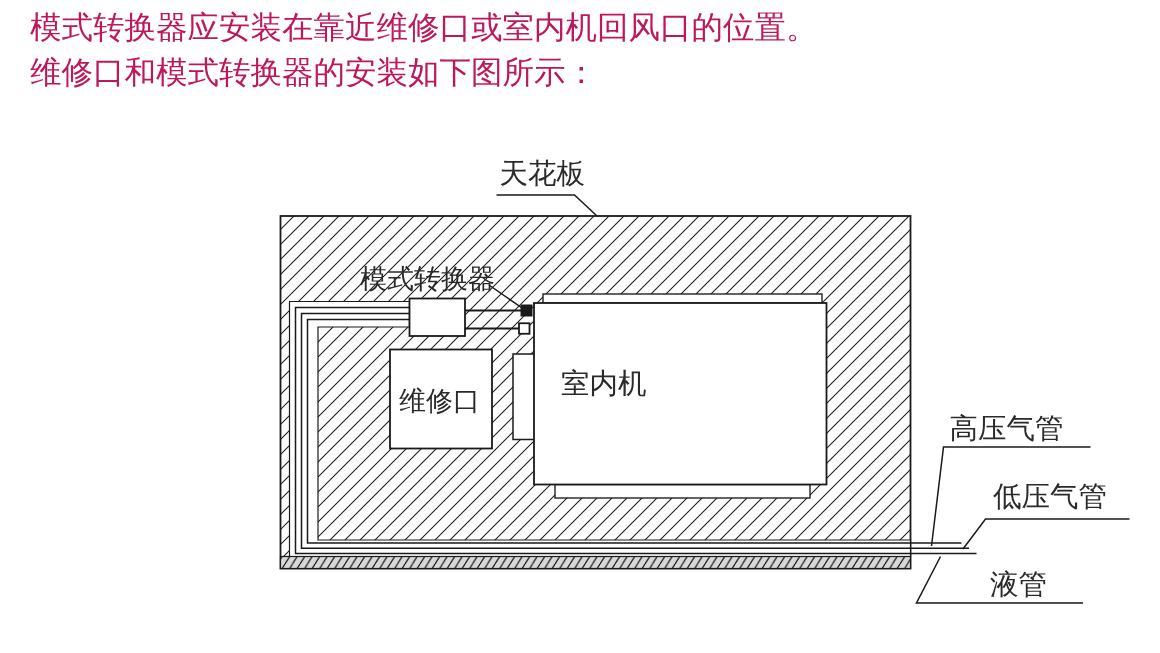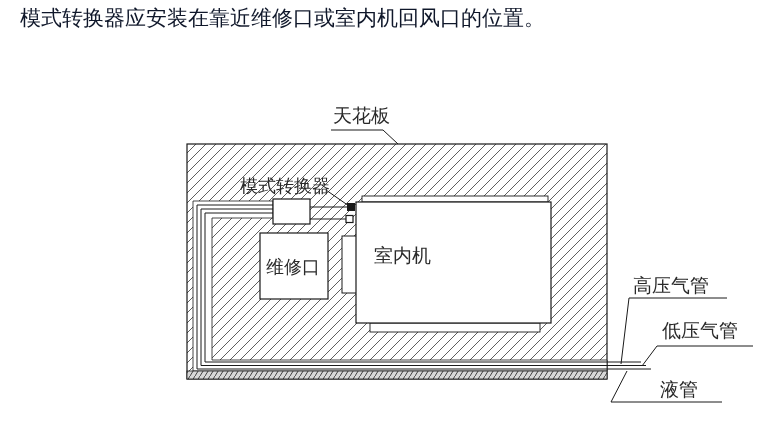--- a/index.html
+++ b/index.html
@@ -7,21 +7,21 @@
     position:relative;
     width:773px;height:435px;
     background:#ffffff;
     overflow:hidden;
     font-family:"Liberation Serif","DejaVu Serif",serif;
   }
   .textblock{
     position:absolute;
     left:20px;top:3px;
     width:750px;
-    color:#0f172a;
+    color:#be185d;
   }
   .textblock p{
     margin:0;
     font-size:21px;
     line-height:30px;
     white-space:nowrap;
     letter-spacing:0;
   }
   .diagram{
     position:absolute;
@@ -34,20 +34,21 @@
   }
   .diagram .small-label{font-size:18px;}
 </style>
 </head>
 <body>
 
 <div class="page">
 
   <div class="textblock">
     <p>模式转换器应安装在靠近维修口或室内机回风口的位置。</p>
+    <p>维修口和模式转换器的安装如下图所示：</p>
   </div>
 
   <svg class="diagram" width="773" height="435" viewBox="0 0 773 435">
     <defs>
       <pattern id="hatch" width="10" height="10" patternUnits="userSpaceOnUse">
         <path d="M-1,1 l2,-2 M0,10 L10,0 M9,11 l2,-2" stroke="#1a1a1a" stroke-width="0.7" fill="none"></path>
       </pattern>
       <pattern id="hatchDense" width="5" height="8" patternUnits="userSpaceOnUse">
         <path d="M-1,1 l2,-2 M0,8 L5,0 M4,9 l2,-2" stroke="#1a1a1a" stroke-width="0.8" fill="none"></path>
       </pattern>

